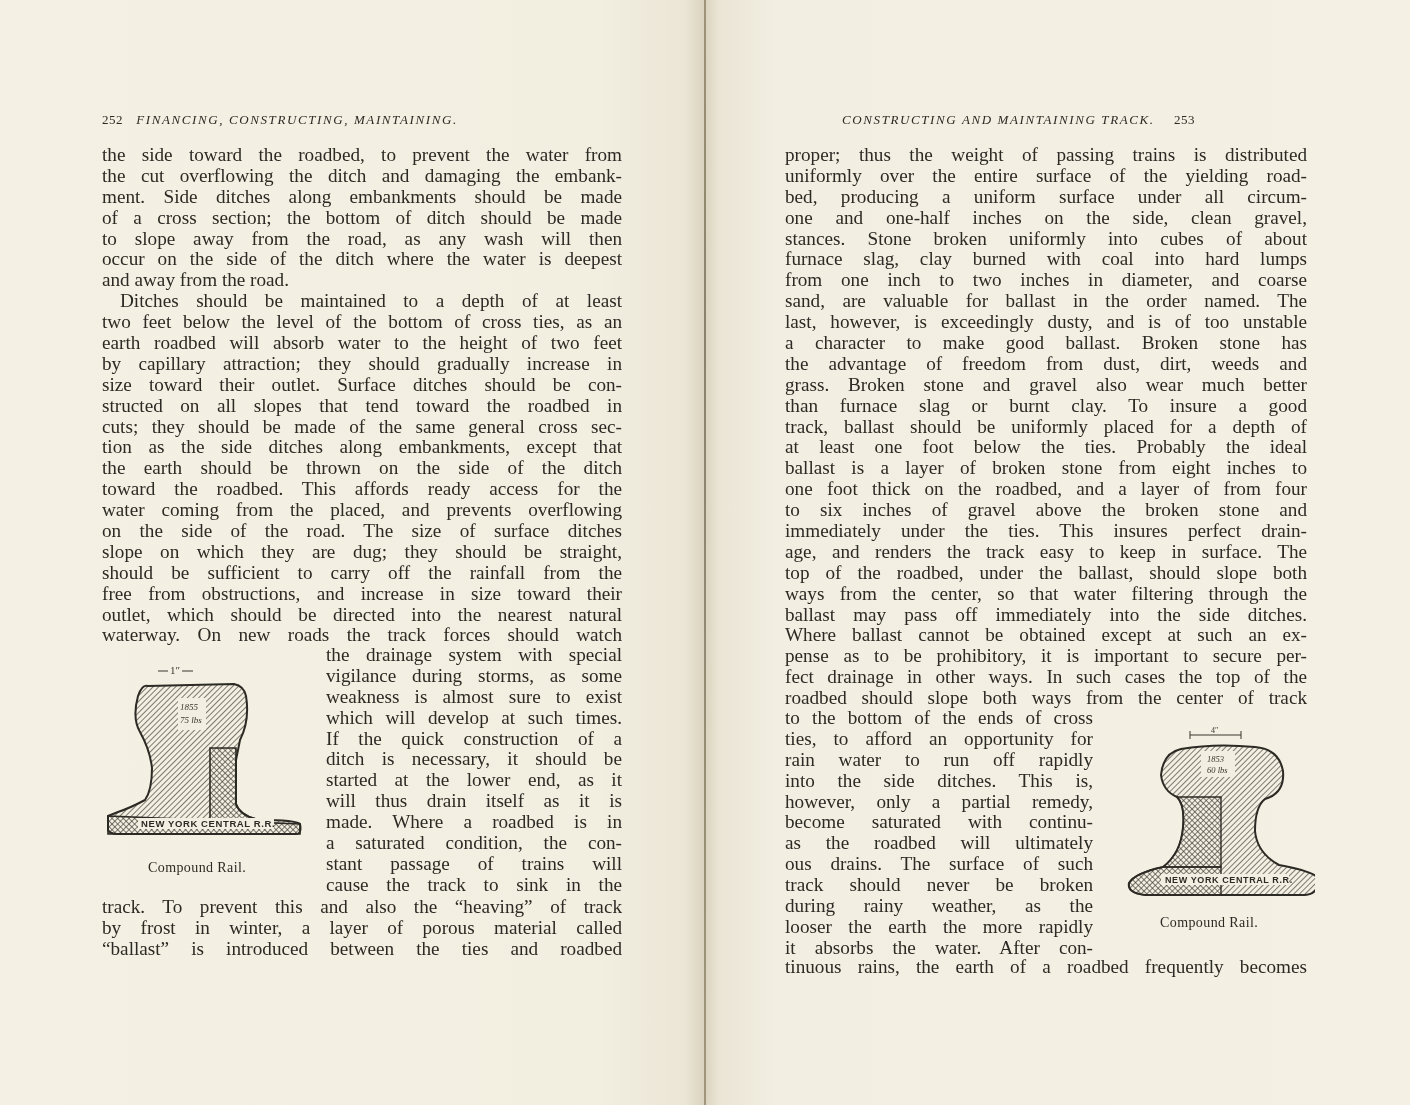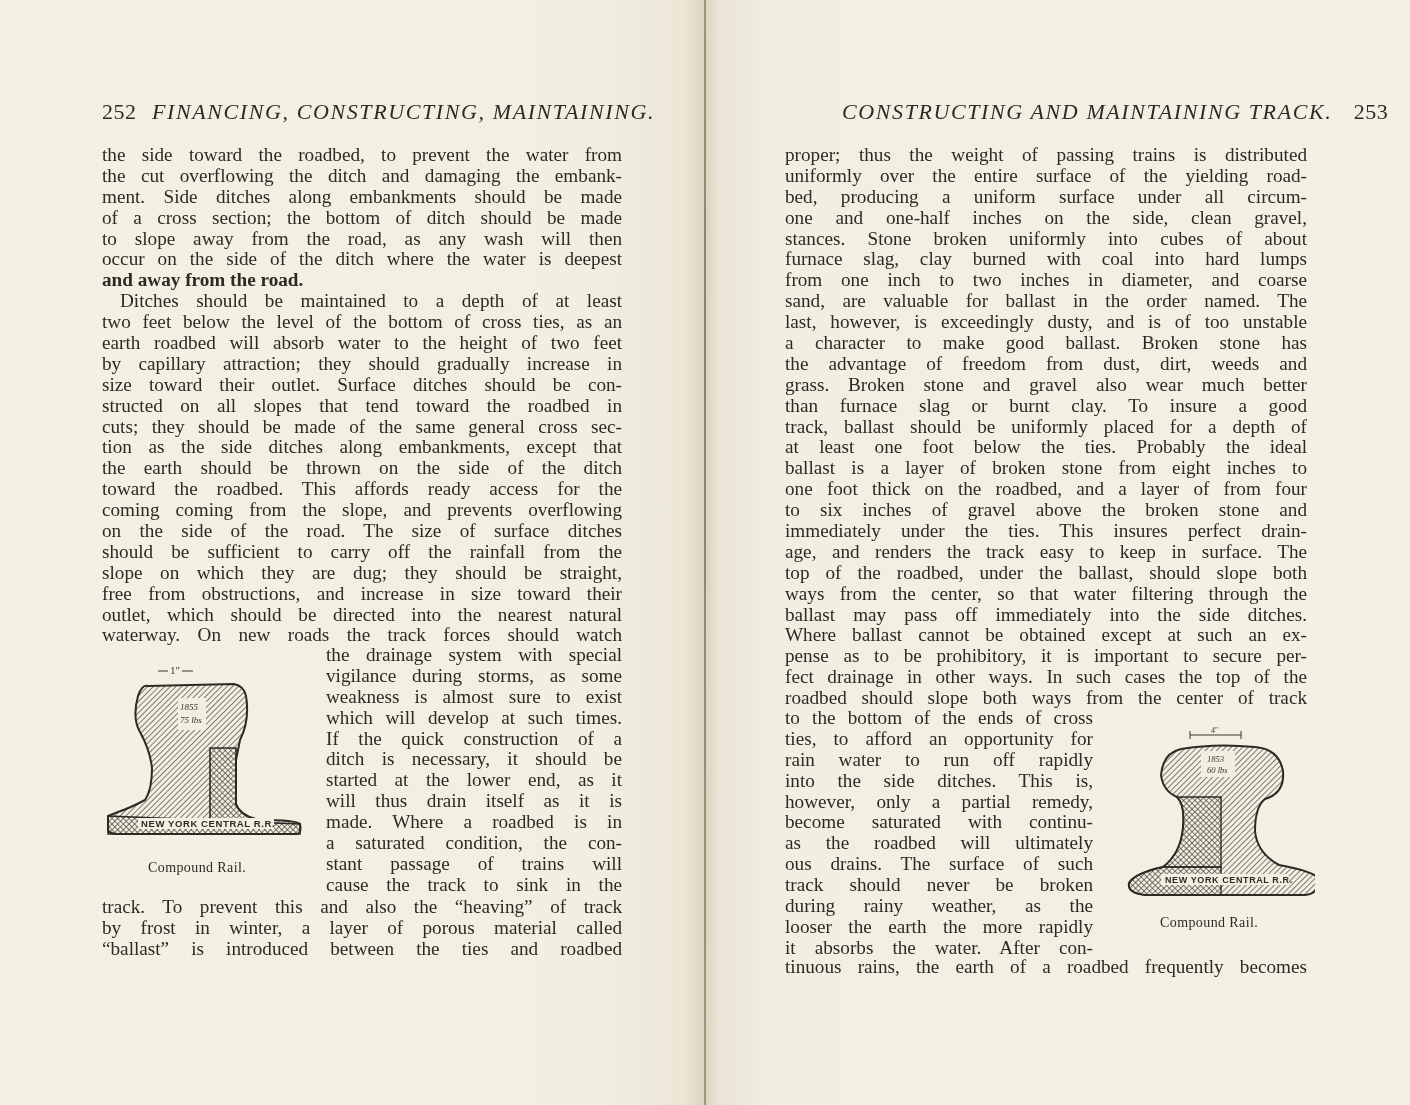--- a/index.html
+++ b/index.html
@@ -16,36 +16,36 @@
     background:#f3efe2;
   }
   .page.left { left:0; width:705px; background:linear-gradient(to right,#f4f0e3 0%,#f2eee0 85%,#ebe6d6 97%,#d9d2bd 100%); }
   .page.right { left:705px; width:705px; background:linear-gradient(to right,#d9d2bd 0%,#eae5d5 2%,#f2eee1 10%,#f4f0e4 100%); }
   .gutter {
     position:absolute; left:704px; top:0; width:2px; height:1105px;
     background:linear-gradient(#8a7f62,#6f6650 30%,#8c8267 100%);
     opacity:.75;
   }
   .running-head {
-    position:absolute; top:100px; height:24px;
-    font-size:22px; line-height:24px; white-space:nowrap;
+    position:absolute; top:108px; height:24px;
+    font-size:13px; line-height:24px; white-space:nowrap;
   }
   .running-head .num { font-style:normal; letter-spacing:0.5px; }
   .running-head .title { font-style:italic; letter-spacing:1.6px; }
   .left .running-head { left:102px; }
   .left .running-head .num { margin-right:10px; }
   .right .running-head { left:137px; }
   .right .running-head .num { margin-left:16px; }
 
   .text {
     position:absolute; font-size:19.2px; line-height:20.9px;
     text-align:justify;
   }
   .text .ln { display:block; white-space:nowrap; text-align:justify; text-align-last:justify; height:20.9px; }
-  .text .ln.last { text-align-last:left;font-weight:bold; }
+  .text .ln.last { text-align-last:left; }
   .text .ln.indent { padding-left:18px; }
 
   .left .text.main { left:102px; top:145px; width:520px; }
   .left .text.wrap { left:326px; top:645px; width:296px; }
   .left .text.tail { left:102px; top:897px; width:520px; }
 
   .right .text.main { left:80px; top:145px; width:522px; }
   .right .text.wrap { left:80px; top:708px; width:308px; }
   .right .text.tail { left:80px; top:957px; width:522px;font-family:Liberation Serif, serif; }
 
@@ -81,24 +81,24 @@
       <span class="ln indent">Ditches should be maintained to a depth of at least</span>
       <span class="ln">two feet below the level of the bottom of cross ties, as an</span>
       <span class="ln">earth roadbed will absorb water to the height of two feet</span>
       <span class="ln">by capillary attraction; they should gradually increase in</span>
       <span class="ln">size toward their outlet. Surface ditches should be con-</span>
       <span class="ln">structed on all slopes that tend toward the roadbed in</span>
       <span class="ln">cuts; they should be made of the same general cross sec-</span>
       <span class="ln">tion as the side ditches along embankments, except that</span>
       <span class="ln">the earth should be thrown on the side of the ditch</span>
       <span class="ln">toward the roadbed. This affords ready access for the</span>
-      <span class="ln">coming coming from the slope, and prevents overflowing</span>
+      <span class="ln">water coming from the placed, and prevents overflowing</span>
       <span class="ln">on the side of the road. The size of surface ditches</span>
+      <span class="ln">slope on which they are dug; they should be straight,</span>
       <span class="ln">should be sufficient to carry off the rainfall from the</span>
-      <span class="ln">slope on which they are dug; they should be straight,</span>
       <span class="ln">free from obstructions, and increase in size toward their</span>
       <span class="ln">outlet, which should be directed into the nearest natural</span>
       <span class="ln">waterway. On new roads the track forces should watch</span>
     </div>
 
     <div class="figure">
       <svg width="205" height="200" viewBox="0 0 205 200">
         <defs>
           <pattern id="hatchA" width="4" height="4" patternUnits="userSpaceOnUse" patternTransform="rotate(45)">
             <line x1="0" y1="0" x2="0" y2="4" stroke="#3a372e" stroke-width="1.3"></line>

